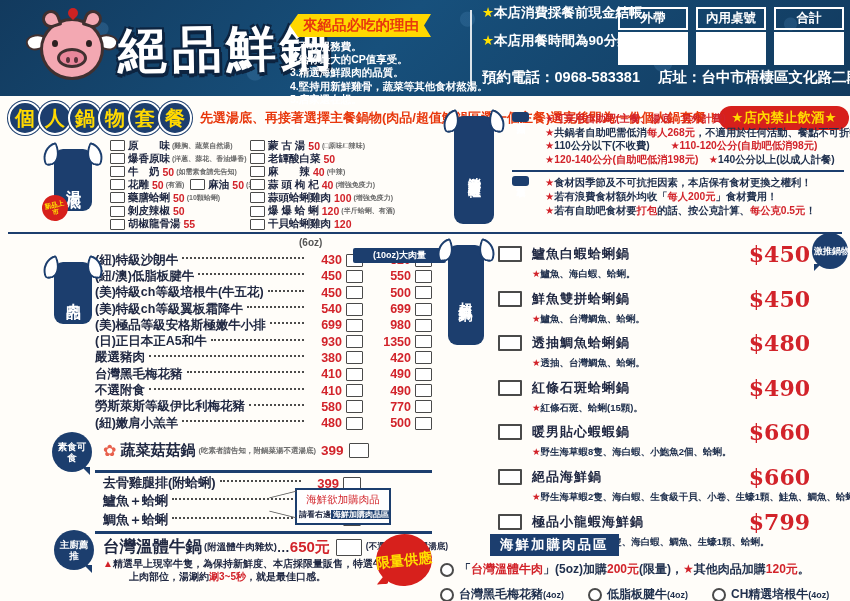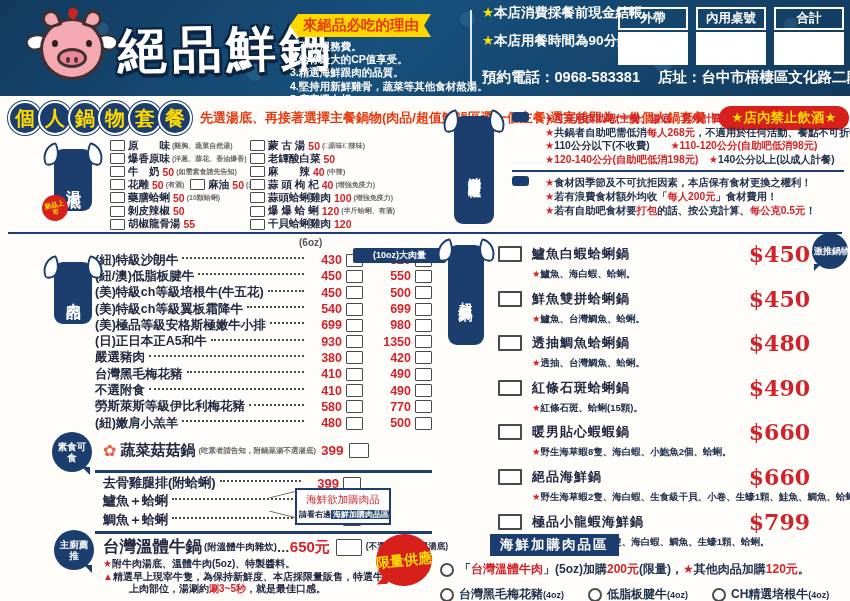--- a/index.html
+++ b/index.html
@@ -528,21 +528,20 @@
     <div class="bubble">主廚薦推</div>
     <div class="chef-main">
       <span class="chefname">台灣溫體牛鍋</span>
       <span class="chefnote">(附溫體牛肉雜炊)</span>
       <span class="chefdots">…</span>
       <span class="chefprice">650元</span>
       <span class="cb"></span>
       <span class="chefside">(不選附食、不選湯底)</span>
     </div>
     <div class="chef-lines">
-      <div><span class="rmark">★</span><span>附牛肉湯底、溫體牛肉(5oz)、特製醬料。</span></div>
       <div><span class="rmark">▲</span><span>精選早上現宰牛隻，為保持新鮮度、本店採限量販售，特選牛隻</span></div>
       <div class="indent"><span>上肉部位，湯涮約</span><span class="rmark">涮3~5秒</span><span>，就是最佳口感。</span></div>
     </div>
     <div class="limited">限量供應</div>
   </div>
 
   <div class="notices">
     <div class="shield">消費前請看這裡</div>
     <div class="ncontent">
       <div class="nsec">

